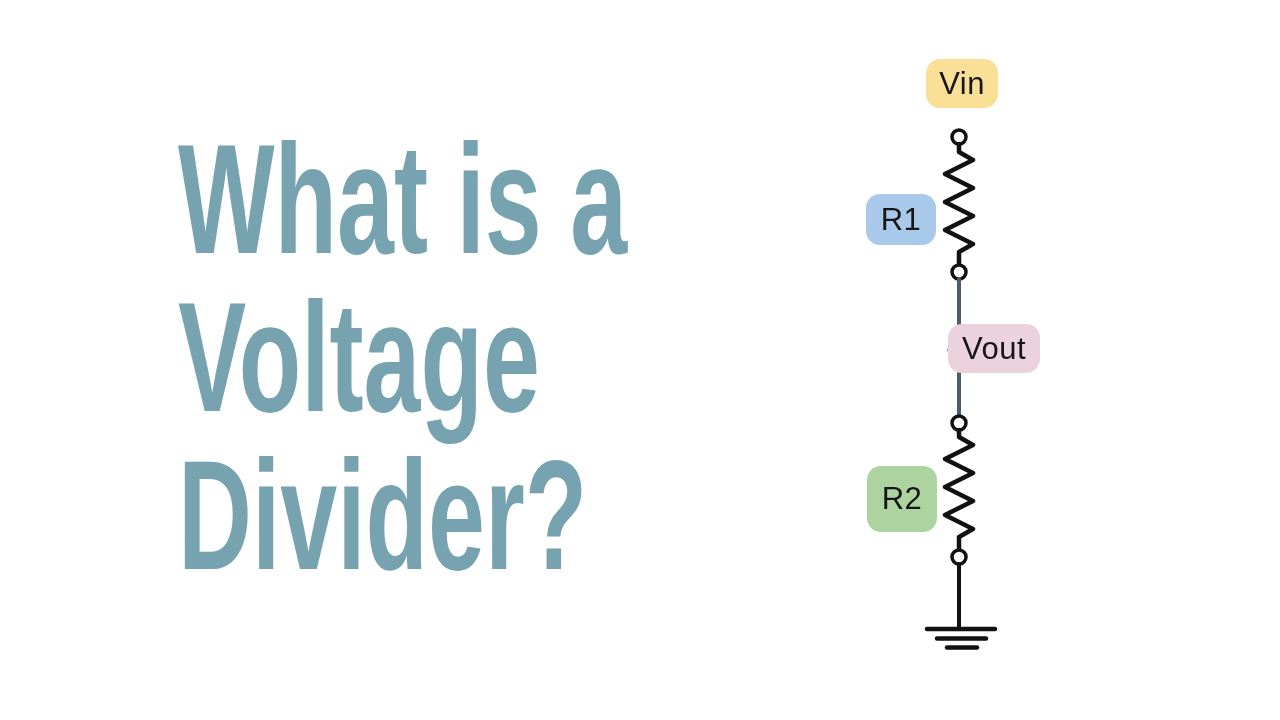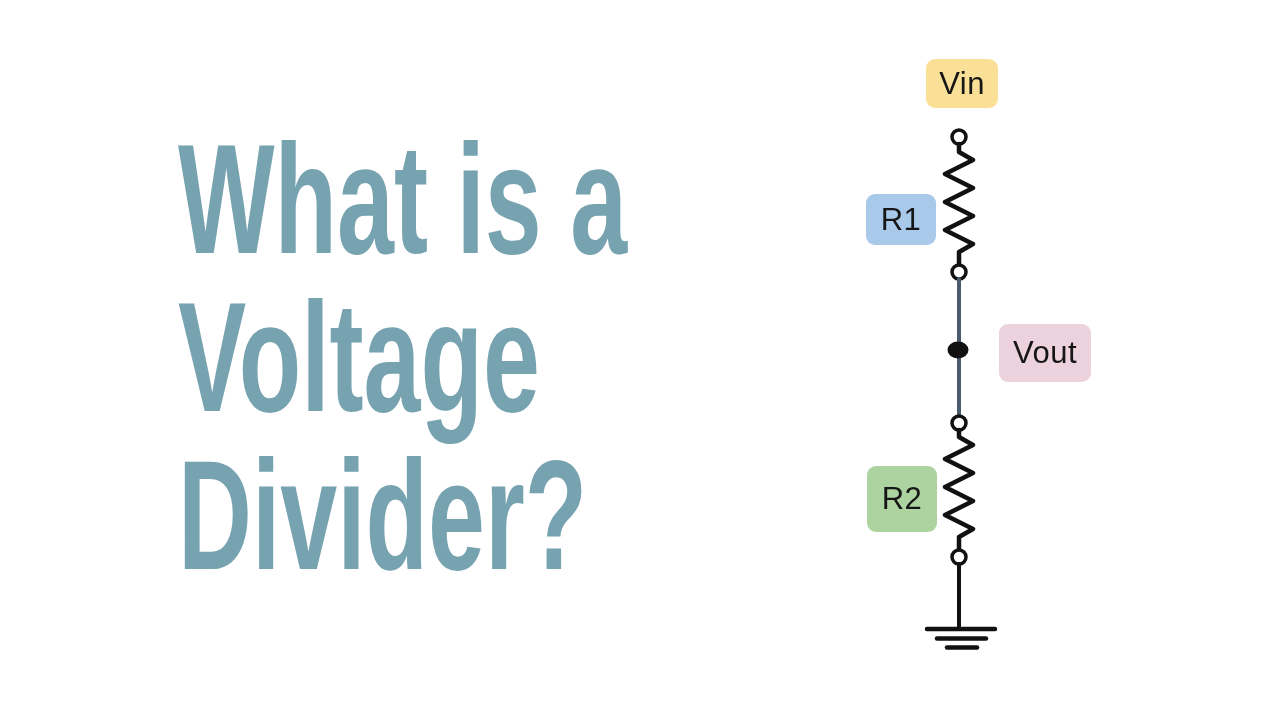--- a/index.html
+++ b/index.html
@@ -39,28 +39,28 @@
     top: 0;
     width: 1280px;
     height: 720px;
   }
 
   .badge {
     position: absolute;
     display: flex;
     align-items: center;
     justify-content: center;
-    border-radius: 9px;
+    border-radius: 14px;
     font-size: 31px;
     color: #161616;
     letter-spacing: 0.5px;
   }
   .badge-vin  { left: 926px; top:  59px; width: 72px; height: 49px; }
   .badge-r1   { left: 866px; top: 194px; width: 70px; height: 51px; }
-  .badge-vout { left: 999px; top: 324px; width: 92px; height: 58px; text-align: right; }
+  .badge-vout { left: 948px; top: 324px; width: 92px; height: 49px; text-align: right; }
   .badge-r2   { left: 867px; top: 466px; width: 70px; height: 66px; }
 </style>
 </head>
 <body>
 
 <main class="slide">
 
   <h1 class="title-block" style="color: rgb(119, 163, 177);">
     <span class="title-line">What is a</span>
     <span class="title-line">Voltage</span>

